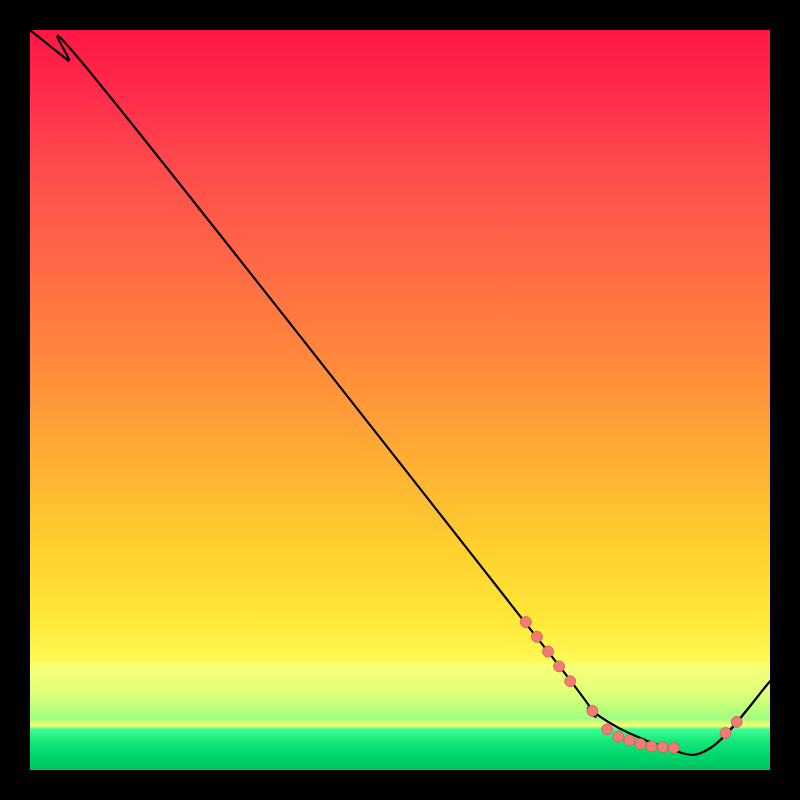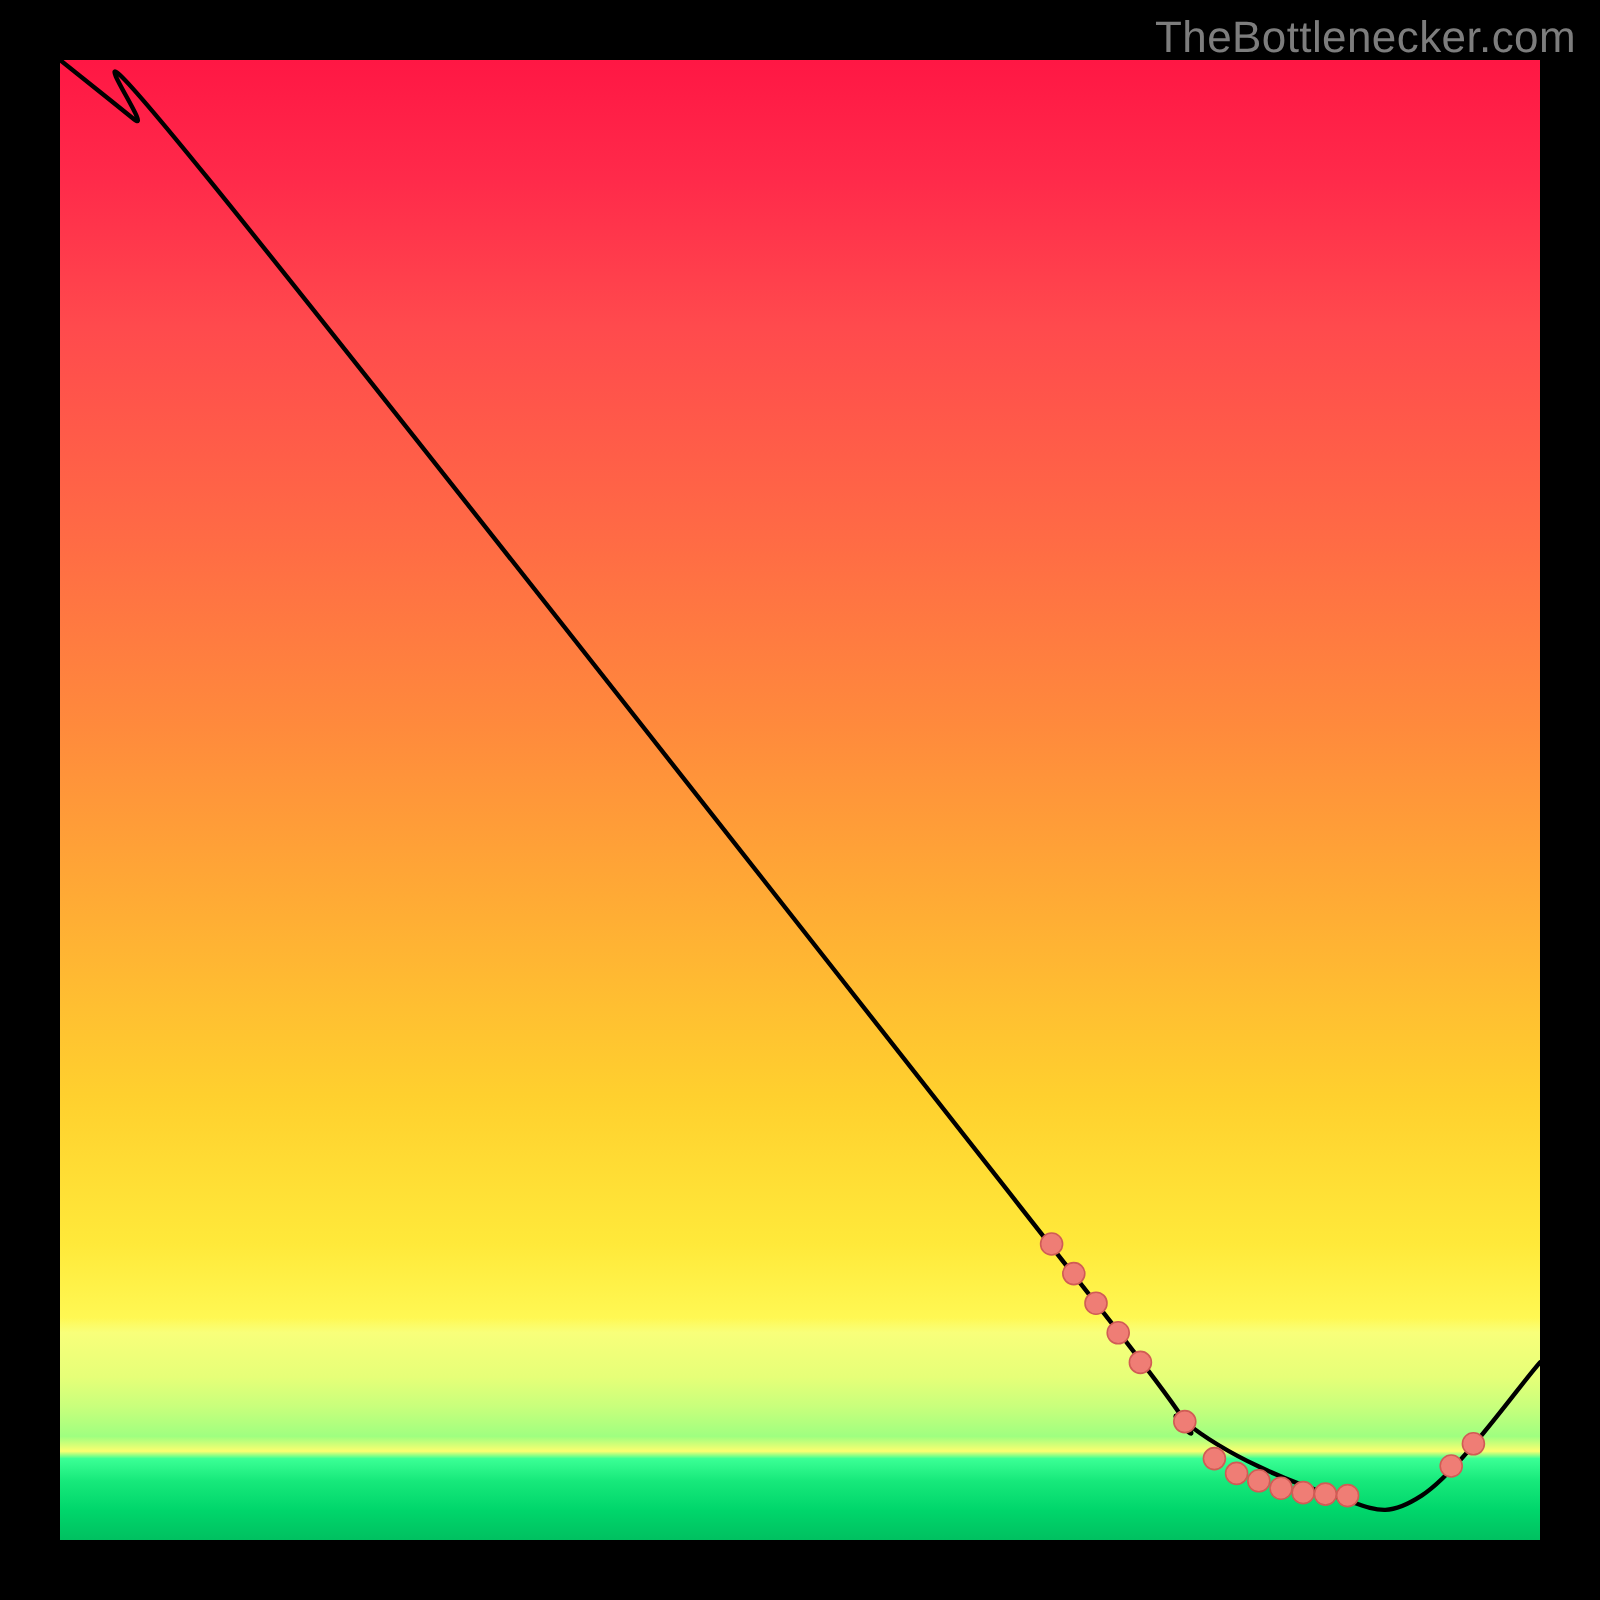--- a/index.html
+++ b/index.html
@@ -77,21 +77,20 @@
     inset: 0;
     width: 100%;
     height: 100%;
   }
 </style>
 </head>
 <body>
 
 <div class="stage">
 
-  <div class="attribution">TheBottlenecker.com</div>
 
   <div class="plot">
     <div class="gradient"></div>
     <svg class="curve-svg" viewBox="0 0 740 740" preserveAspectRatio="none">
       <path id="curve-path" fill="none" stroke-width="2.2" stroke-linejoin="round" stroke-linecap="round" d="M 0 0 C 6.66 5.328000000000004, 23.68 18.944000000000035, 37 29.600000000000023 C 50.32 40.256000000000014, -12.579999999999998 -47.36000000000007, 74 59.19999999999993 C 160.57999999999998 165.75999999999993, 430.088 509.712, 518 621.6 C 605.912 733.488, 541.088 663.4839999999999, 562.4 680.8 C 583.712 698.116, 615.088 711.14, 636.4 717.8 C 657.712 724.4599999999999, 662.152 729.7879999999999, 680.8000000000001 717.8 C 699.4480000000001 705.812, 729.344 663.188, 740 651.2" stroke="#000000"></path>
       <g id="marker-group">
           <circle cx="495.80" cy="592.00" r="5.5" fill="#ef7d75" stroke="#d05c55" stroke-width="0.8"></circle>
           <circle cx="506.90" cy="606.80" r="5.5" fill="#ef7d75" stroke="#d05c55" stroke-width="0.8"></circle>
           <circle cx="518.00" cy="621.60" r="5.5" fill="#ef7d75" stroke="#d05c55" stroke-width="0.8"></circle>
           <circle cx="529.10" cy="636.40" r="5.5" fill="#ef7d75" stroke="#d05c55" stroke-width="0.8"></circle>

